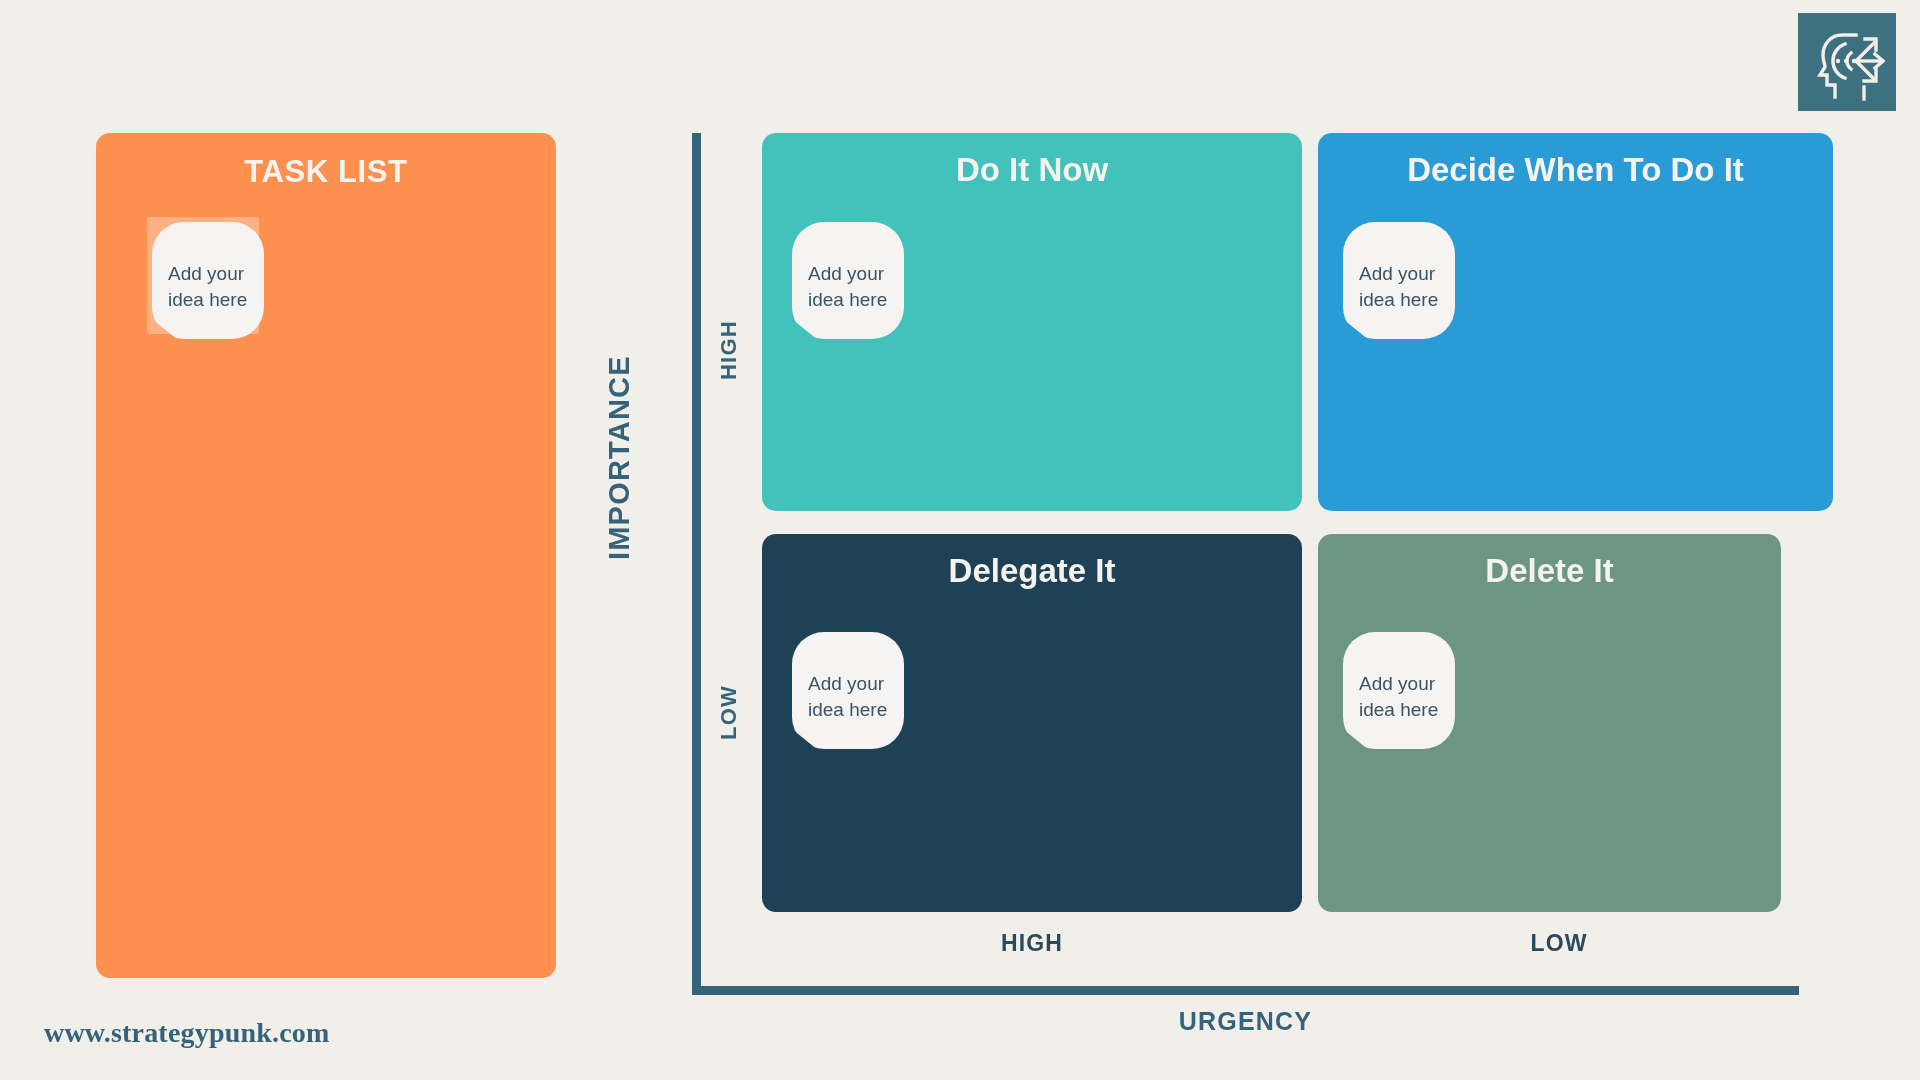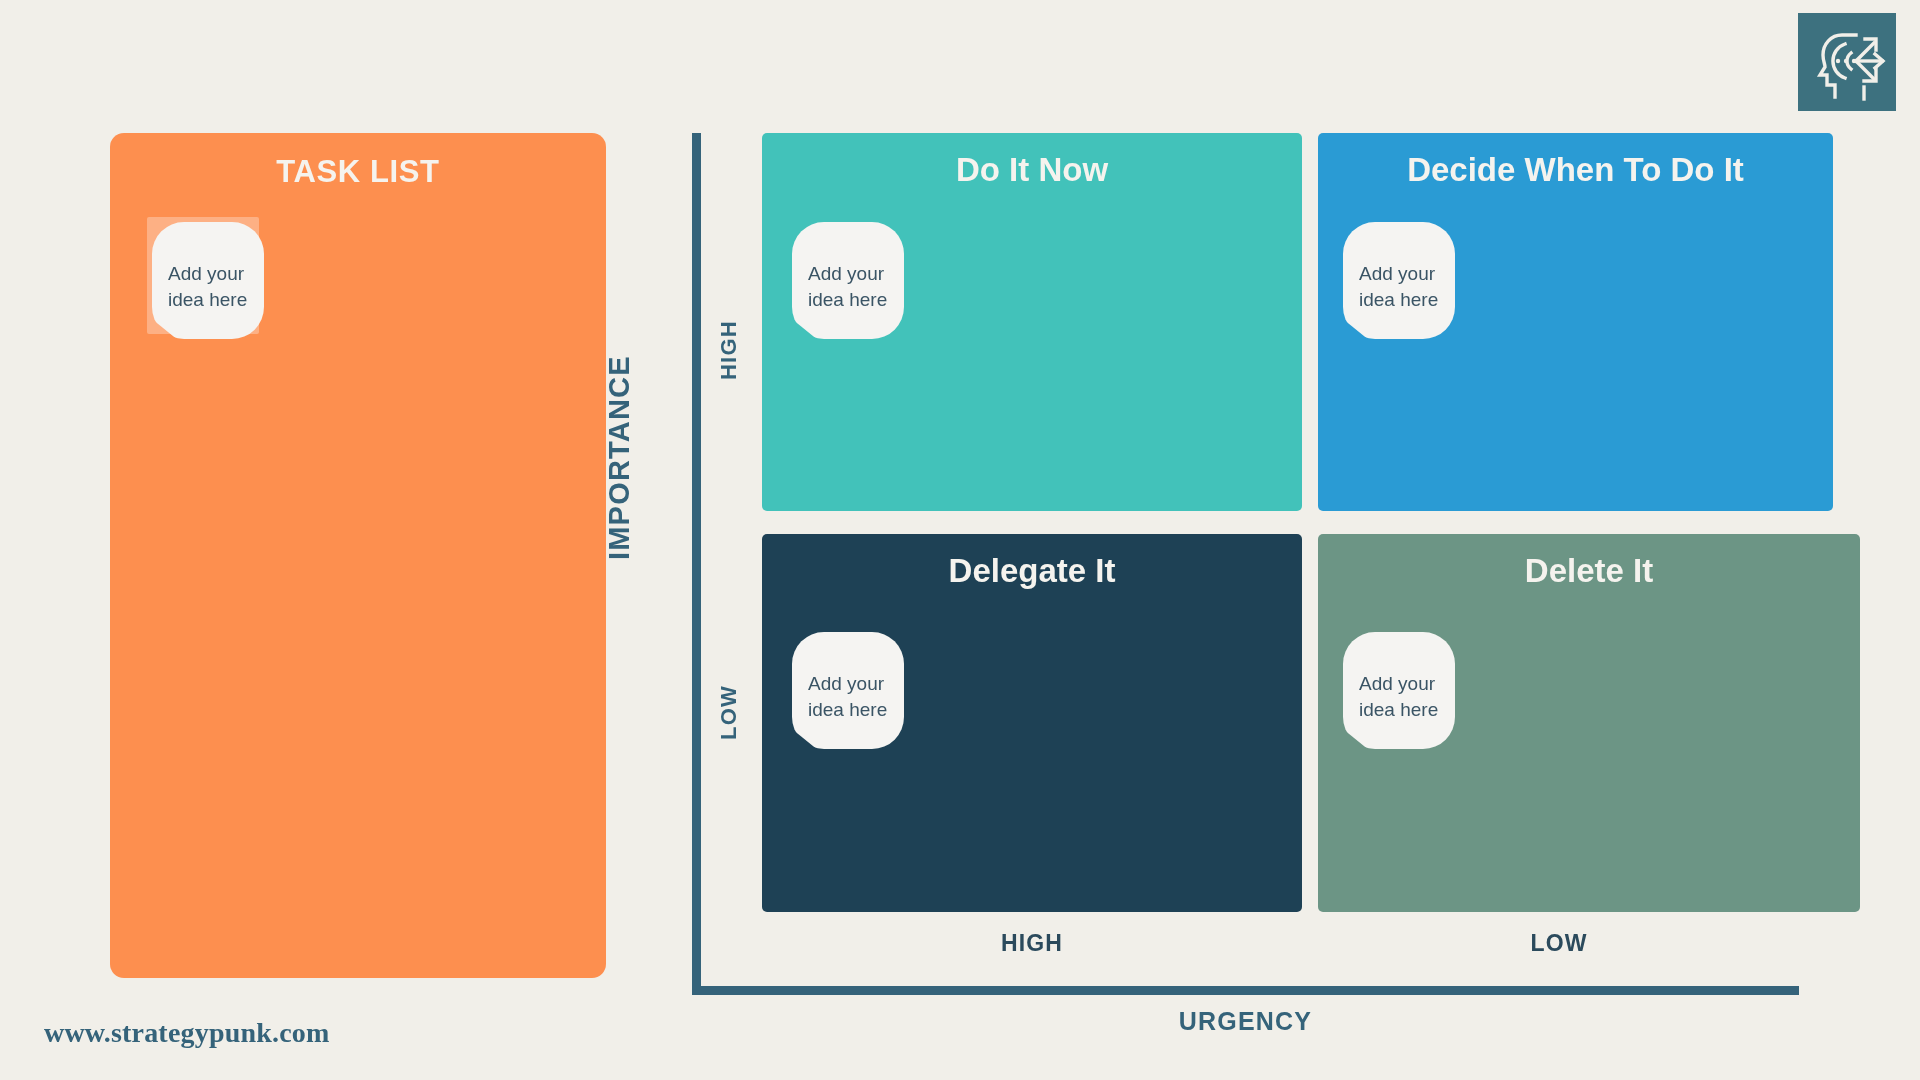--- a/index.html
+++ b/index.html
@@ -40,23 +40,23 @@
     top: 13px;
     width: 98px;
     height: 98px;
     background: #3d717f;
   }
   .logo svg { display: block; }
 
   
   .task-panel {
     position: absolute;
-    left: 110px;
+    left: 96px;
     top: 133px;
-    width: 496px;
+    width: 460px;
     height: 845px;
     background: #fd8f4f;
     border-radius: 14px;
   }
   .task-panel-title {
     position: absolute;
     top: 21px;
     left: 0;
     right: 0;
     text-align: center;
@@ -193,21 +193,21 @@
     color: #2b4a5c;
     letter-spacing: 1.1px;
     text-align: center;
   }
   .tick-x-high { left: 762px; width: 540px; }
   .tick-x-low  { left: 1317px; width: 484px; }
 
   
   .quad {
     position: absolute;
-    border-radius: 5px;
+    border-radius: 14px;
   }
   .quad-title {
     position: absolute;
     top: 18px;
     left: 0;
     right: 0;
     text-align: center;
     font-size: 33px;
     font-weight: bold;
     color: #f5f3ee;
@@ -220,21 +220,21 @@
   .quad-q2 {
     left: 1318px; top: 133px; width: 483px; height: 378px;
     background: #2a9bd4;
     padding-left: 32px;
   }
   .quad-q3 {
     left: 762px; top: 534px; width: 540px; height: 378px;
     background: #1e4155;
   }
   .quad-q4 {
-    left: 1318px; top: 534px; width: 542px; height: 378px;
+    left: 1318px; top: 534px; width: 463px; height: 378px;
     background: #6c9585;
   }
 
   
   .footer-url {
     position: absolute;
     left: 44px;
     top: 1017px;
     font-size: 28px;
     font-weight: bold;

